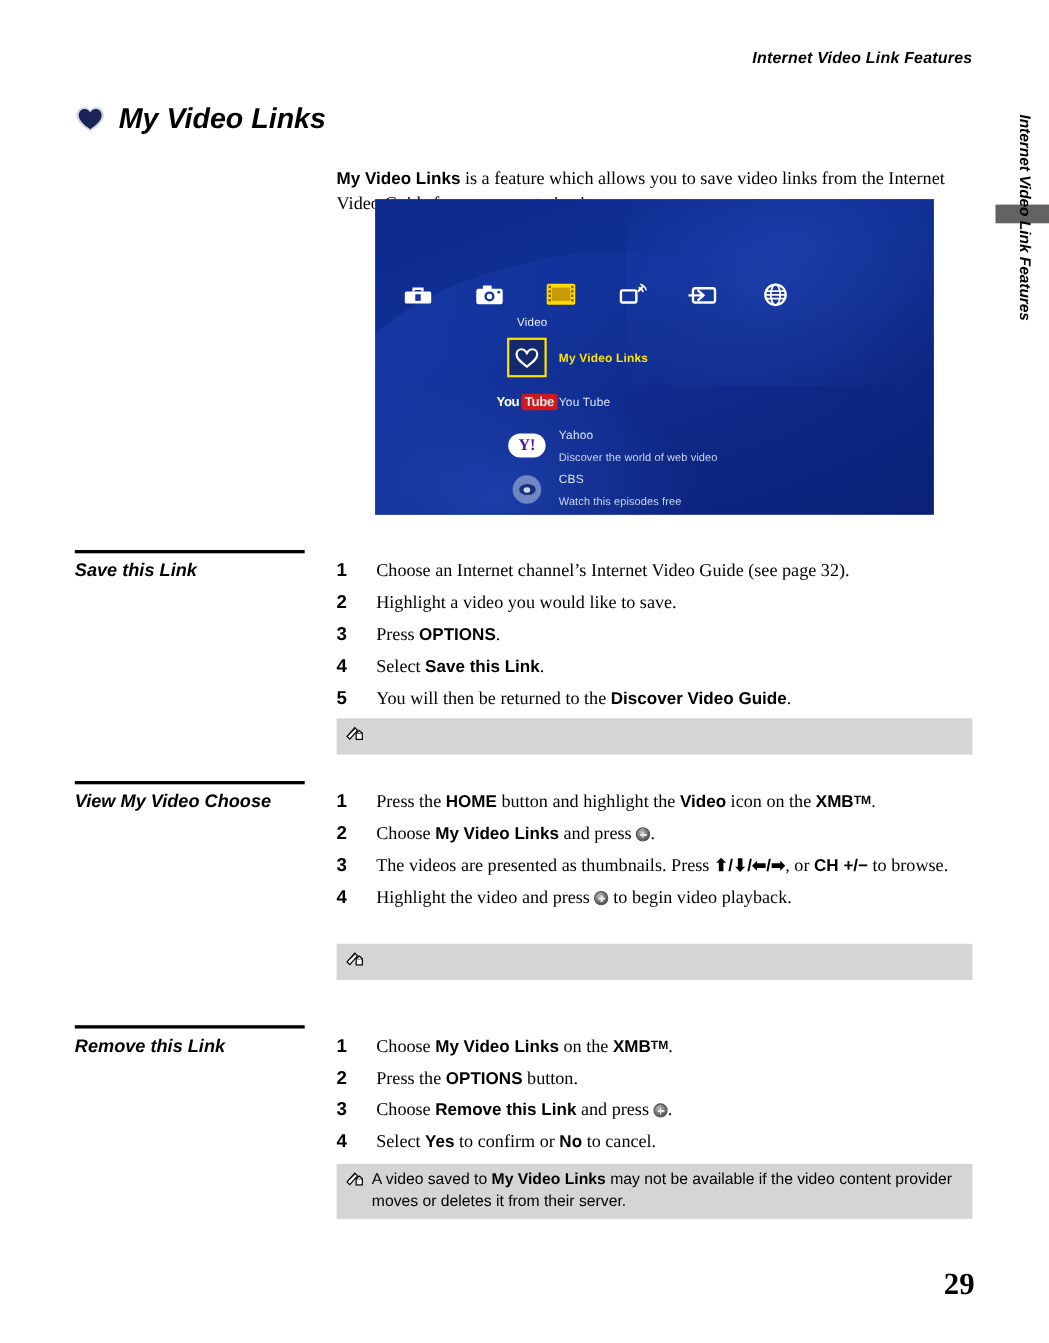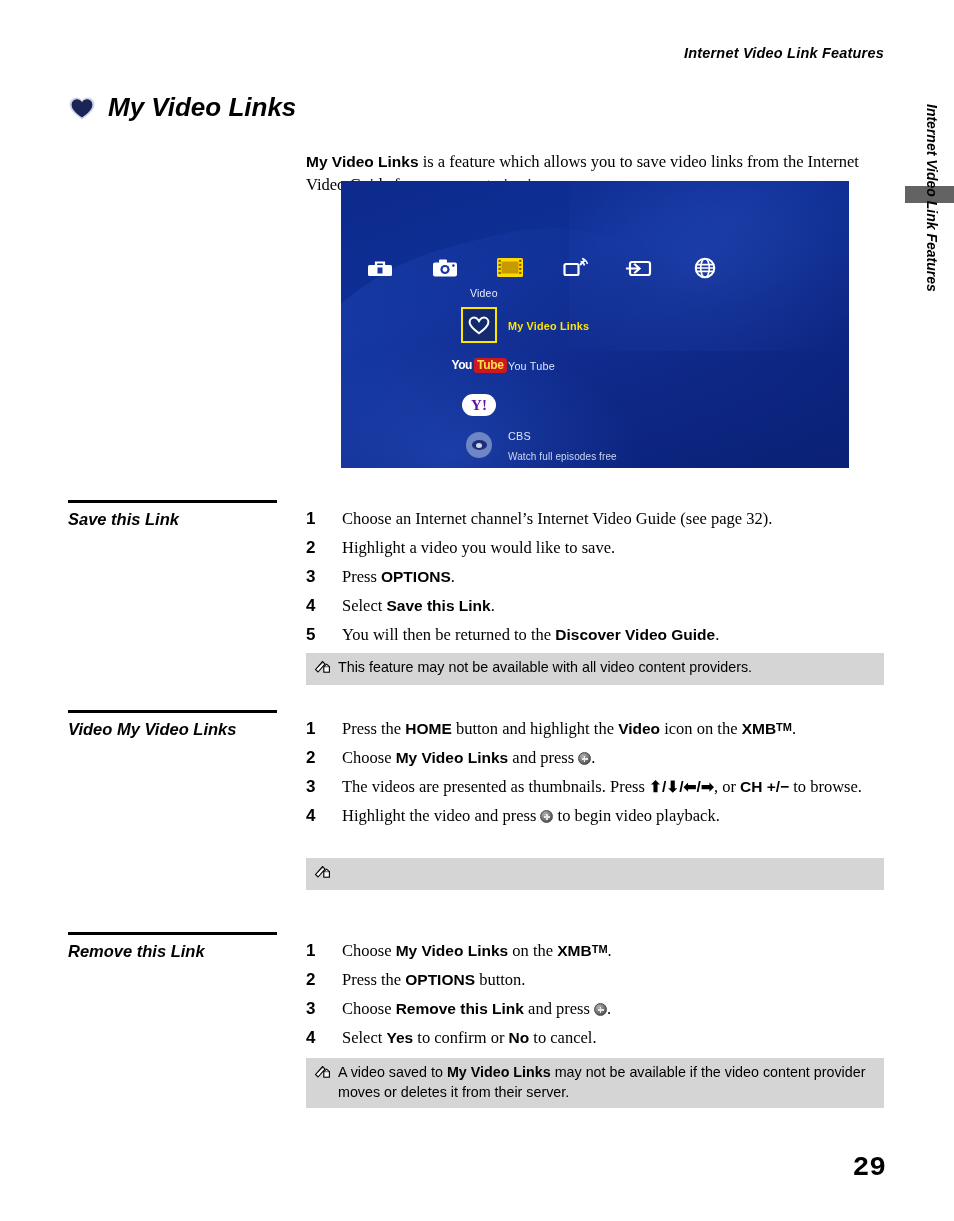--- a/index.html
+++ b/index.html
@@ -187,21 +187,21 @@
     color: #cdd6ef;
     letter-spacing: .1px;
   }
 
   .yt-logo {
     display: flex; align-items: center; font-family: "Liberation Sans", sans-serif;
     font-weight: bold; font-size: 12px; line-height: 1;
   }
   .yt-you { color: #ffffff; letter-spacing: -0.4px; }
   .yt-tube {
-    background: #cc181e; color: #fde047; border-radius: 3px;
+    background: #cc181e; color: #e5e5e5; border-radius: 3px;
     padding: 1px 3px 2px 3px; margin-left: 2px; letter-spacing: -0.3px;
   }
   .yahoo-logo {
     width: 34px; height: 22px; background: #ffffff; border-radius: 11px;
     display: flex; align-items: center; justify-content: center;
     font-family: "Liberation Serif", serif; font-weight: bold; font-size: 15px;
     color: #5b0fa0; line-height: 1;
   }
   .cbs-eye {
     width: 26px; height: 26px; border-radius: 50%;
@@ -299,21 +299,21 @@
     line-height: 1.38;
     color: #000;
   }
   .note-text b { font-weight: bold; }
 
   
   .folio {
     position: absolute;
     right: 68px;
     top: 1152px;
-    font-family: Liberation Mono, monospace;
+    font-family: Liberation Serif, serif;
     font-weight: bold;
     font-size: 28px;
     color: #000;
   }
 </style>
 </head>
 <body>
 
 <div class="running-head">Internet Video Link Features</div>
 
@@ -420,31 +420,35 @@
       </span>
       <span class="xmb-text">
         <span class="xmb-title">You Tube</span>
       </span>
     </div>
 
     <div class="xmb-item">
       <span class="thumb">
         <span class="yahoo-logo">Y!</span>
       </span>
+      <span class="xmb-text">
+        <span class="xmb-title">Yahoo</span><br>
+        <span class="xmb-sub">Discover the world of web video</span>
+      </span>
     </div>
 
     <div class="xmb-item">
       <span class="thumb">
         <span class="cbs-eye">
             <i></i>
           </span>
       </span>
       <span class="xmb-text">
         <span class="xmb-title">CBS</span><br>
-        <span class="xmb-sub">Watch full episodes free</span>
+        <span class="xmb-sub">Watch this episodes free</span>
       </span>
     </div>
 
   </div>
 </div>
 
 <div class="section" style="top:500px;">
   <div class="rule" style="top:0px;"></div>
   <div class="section-title" style="top:10px;">Save this Link</div>
   <div class="steps" style="top:8px;">
@@ -471,27 +475,26 @@
   </div>
   <div class="note" style="top:153px;">
     <span class="note-icon">
       <svg width="17" height="15" viewBox="0 0 17 15" aria-hidden="true">
         <path d="M1.5 9.5 L8.5 1.5 L11 4 L4 12 Z" fill="#ffffff" stroke="#000" stroke-width="1.1"></path>
         <path d="M2.2 8.8 L9.2 2.2" stroke="#000" stroke-width=".8"></path>
         <rect x="9.8" y="6.6" width="5.6" height="5.6" fill="#ffffff" stroke="#000" stroke-width="1.1"></rect>
         <path d="M9.8 6.6 L12.6 4.2 L15.4 6.6" fill="#ffffff" stroke="#000" stroke-width="1.1"></path>
       </svg>
     </span>
-    <span class="note-text">This feature may not be available with all video content providers.</span>
   </div>
 </div>
 
 <div class="section" style="top:710px;">
   <div class="rule" style="top:0px;"></div>
-  <div class="section-title" style="top:10px;">Video My Video Links</div>
+  <div class="section-title" style="top:10px;">View My Video Choose</div>
   <div class="steps" style="top:8px;">
     <div class="step">
       <span class="step-num">1</span>
       <span class="step-txt">Press the <b>HOME</b> button and highlight the <b>Video</b> icon on the <b>XMB<span class="tm">TM</span></b>.</span>
     </div>
     <div class="step">
       <span class="step-num">2</span>
       <span class="step-txt">Choose <b>My Video Links</b> and press <span class="rnd-btn"></span>.</span>
     </div>
     <div class="step">

